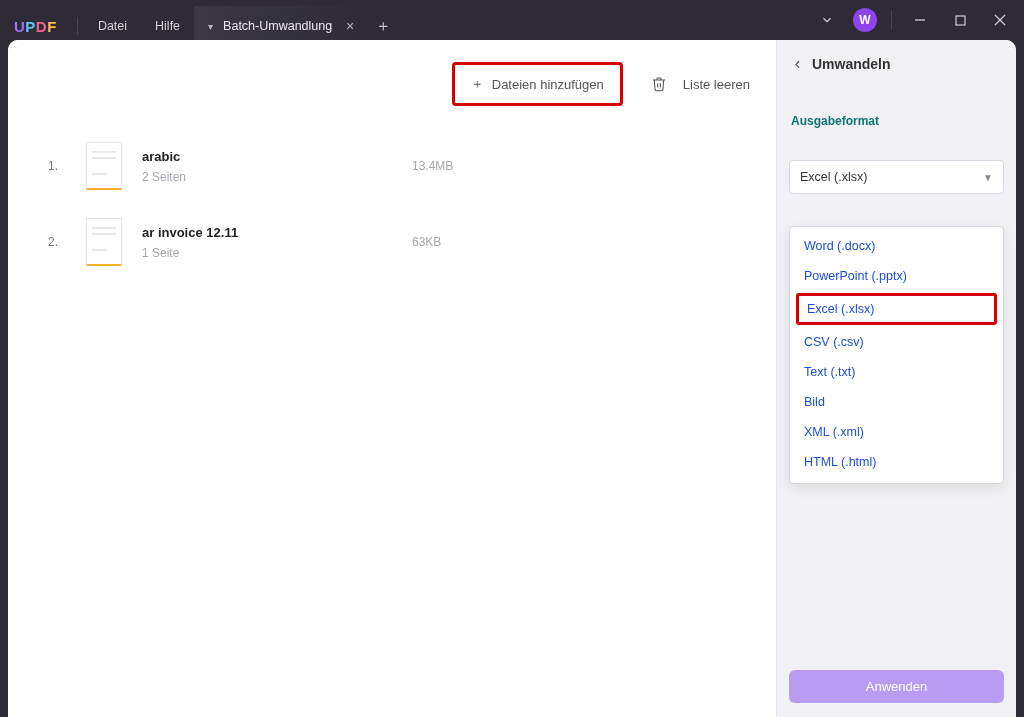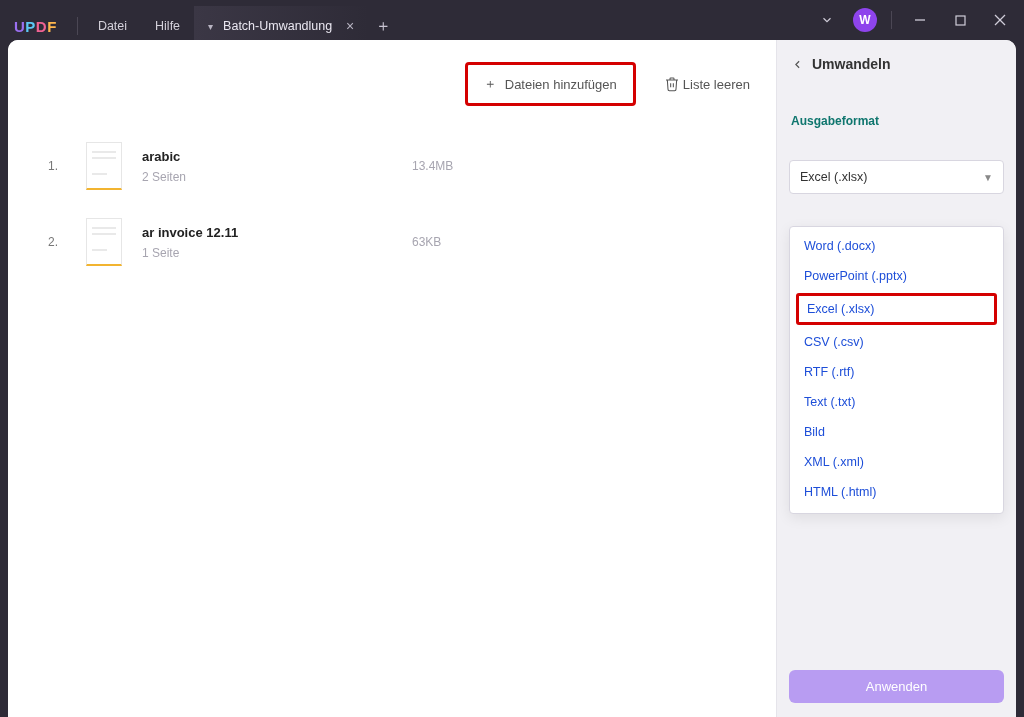--- a/index.html
+++ b/index.html
@@ -103,21 +103,21 @@
   .add-files-btn {
     display:flex; align-items:center; gap:8px;
     padding:10px 16px;
     border:3px solid #d40000;
     border-radius:4px;
     font-size:13px;
     color:#555;
     cursor:pointer;
   }
   .clear-btn {
-    display:flex; align-items:center; gap:3px;
+    display:flex; align-items:center; gap:16px;
     font-size:13px; color:#555;
     cursor:pointer;
     padding-right:8px;
   }
   .file-list { }
   .file-row {
     display:flex; align-items:center;
     gap:20px;
     padding: 14px 0;
   }
@@ -313,21 +313,20 @@
     <div class="sb-section-label">Ausgabeformat</div>
     <div class="select-box">
       <span>Excel (.xlsx)</span>
       <span class="caret">▼</span>
     </div>
     <div class="dropdown" id="format-dropdown">
         <div class="dd-item">Word (.docx)</div>
         <div class="dd-item">PowerPoint (.pptx)</div>
         <div class="dd-item highlighted">Excel (.xlsx)</div>
         <div class="dd-item">CSV (.csv)</div>
-        <div class="dd-item">RTF (.rtf)</div>
         <div class="dd-item">Text (.txt)</div>
         <div class="dd-item">Bild</div>
         <div class="dd-item">XML (.xml)</div>
         <div class="dd-item">HTML (.html)</div>
       </div>
     <div class="apply-btn">Anwenden</div>
   </div>
 </div>
 
 </body></html>

